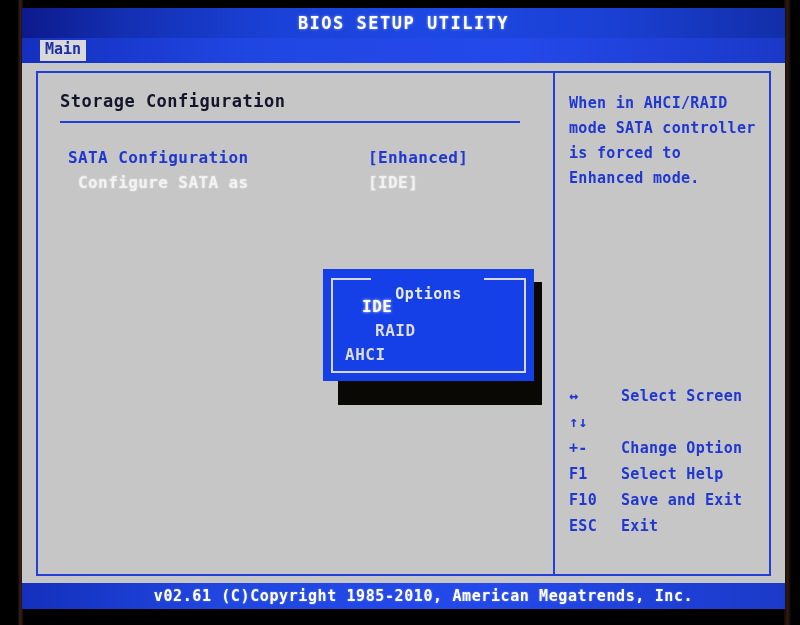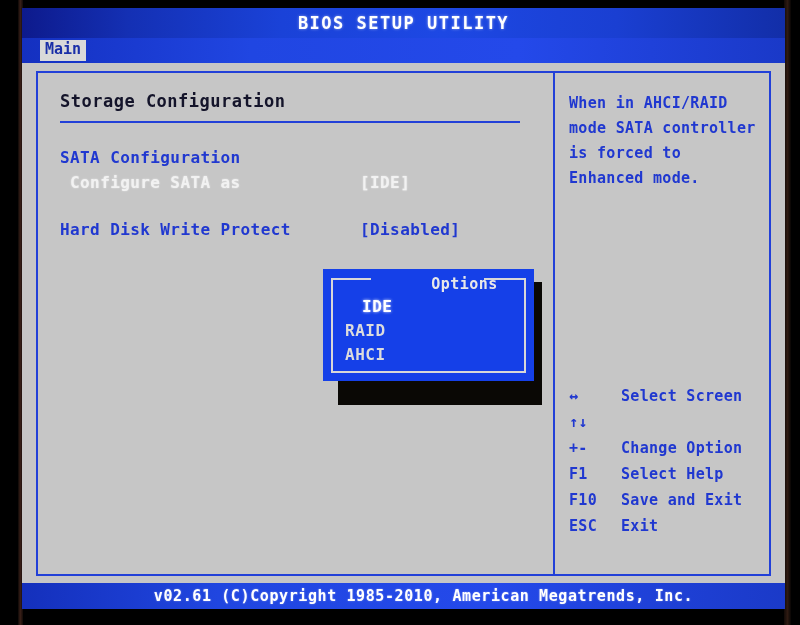--- a/index.html
+++ b/index.html
@@ -130,21 +130,21 @@
     line-height: 25px;
     letter-spacing: 0.4px;
     color: #2038d0;
     font-weight: bold;
     white-space: pre;
   }
   .opt-row.selected {
     color: #f2f2f2;
     text-shadow: 0 0 2px rgba(255,255,255,0.6);
   }
-  .opt-label { width: 300px; }
+  .opt-label { width: 300px; margin-left: 8px; }
   .opt-value { }
   .row-gap { height: 22px; }
 
   
   #helppanel {
     position: absolute;
     left: 517px; top: 0;
     width: 214px; height: 501px;
     box-sizing: border-box;
     padding: 18px 8px 0 14px;
@@ -220,29 +220,28 @@
   #options-title-gap {
     position: absolute;
     left: 48px;
     top: 1px;
     width: 113px;
     height: 16px;
     background: #1540e8;
   }
   #options-title {
     position: absolute;
-    left: 0; top: 6px;
+    left: 0; top: 16px;
     width: 211px;
     text-align: center;
     color: #e8e8e8;
     font-size: 15px;
     font-weight: bold;
     line-height: 19px;
     letter-spacing: 0.5px;
-    padding-left: 36px;
   }
   .opt-item {
     position: absolute;
     left: 22px;
     color: #dcdcdc;
     font-size: 16px;
     font-weight: bold;
     letter-spacing: 0.5px;
     line-height: 20px;
   }
@@ -272,33 +271,30 @@
 
     <div id="content">
       <div id="panelbox">
 
         <div id="mainpanel">
           <div id="section-title">Storage Configuration</div>
           <div id="section-rule"></div>
 
           <div class="opt-row">
             <span class="opt-label">SATA Configuration</span>
+            <span class="opt-value">[Enhanced]</span>
           </div>
 
           <div class="opt-row selected">
             <span class="opt-label"> Configure SATA as</span>
             <span class="opt-value">[IDE]</span>
           </div>
 
           <div class="row-gap"></div>
 
-          <div class="opt-row">
-            <span class="opt-label">Hard Disk Write Protect</span>
-            <span class="opt-value">[Disabled]</span>
-          </div>
 
         </div>
 
         <div id="divider"></div>
 
         <div id="helppanel">
           <div id="helptext">When in AHCI/RAID mode SATA controller is forced to Enhanced mode.</div>
 
           <div id="legend">
             <div class="legend-row">
@@ -333,18 +329,18 @@
     <div id="footer">
       <span>v02.61 (C)Copyright 1985-2010, American Megatrends, Inc.</span>
     </div>
 
     <div id="options-shadow"></div>
     <div id="options-dialog">
       <div id="options-frame"></div>
       <div id="options-title-gap"></div>
       <div id="options-title">Options</div>
       <div class="opt-item highlight" style="top:28px;margin-left:17px;">IDE</div>
-      <div class="opt-item" style="top:52px;">RAID</div>
+      <div class="opt-item" style="top:52px;margin-left:30px;">RAID</div>
       <div class="opt-item" style="top:76px;">AHCI</div>
     </div>
 
   </div>
 </div>
 
 </body></html>

